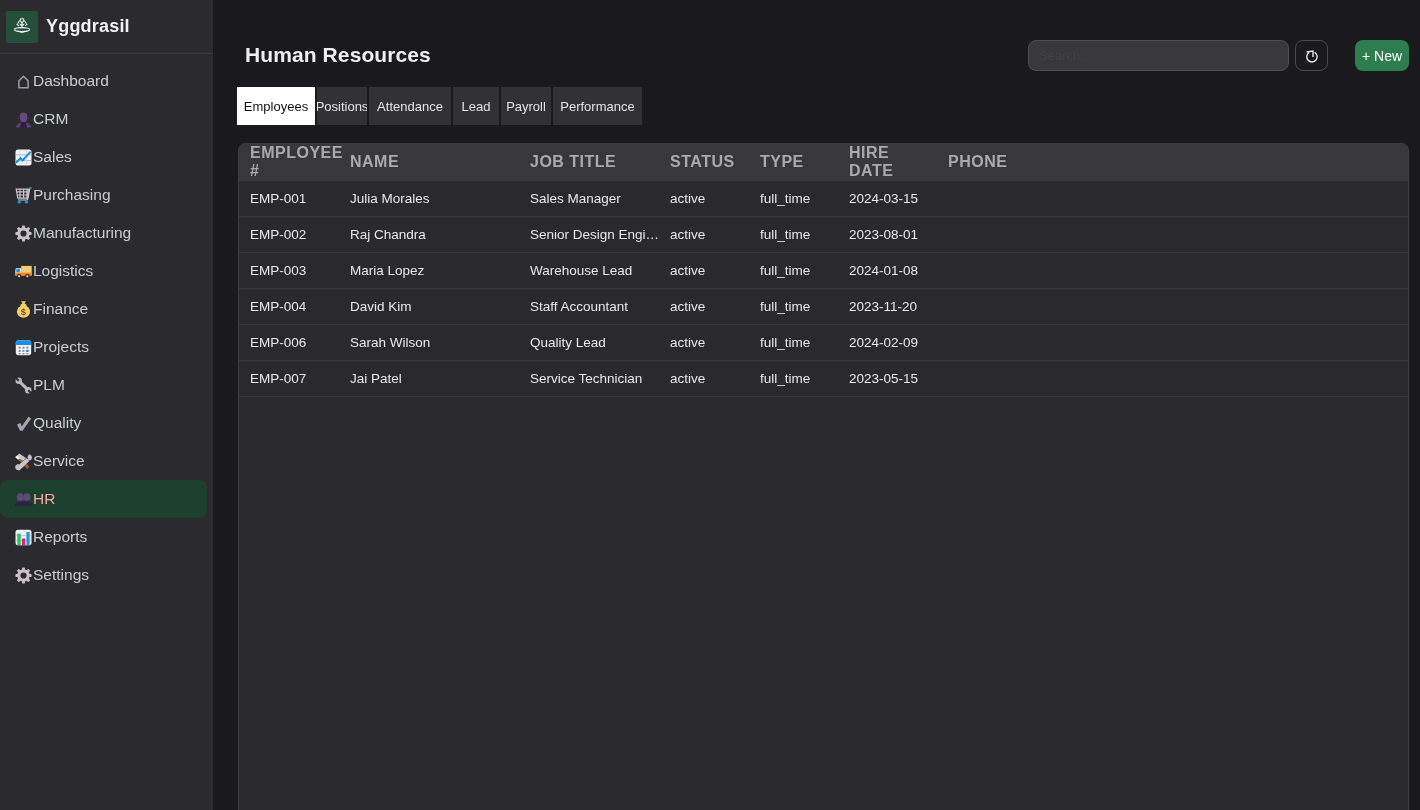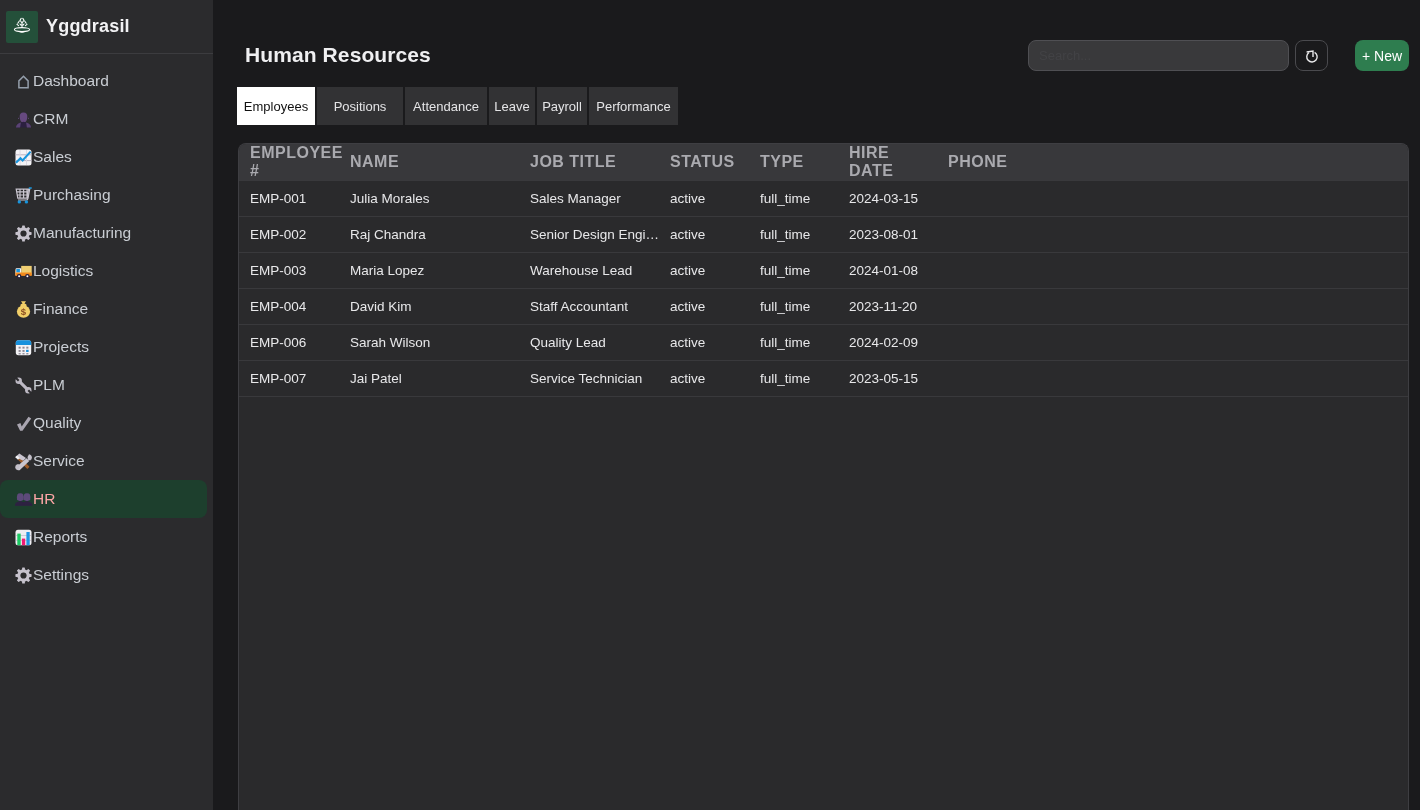--- a/index.html
+++ b/index.html
@@ -23,21 +23,21 @@
   
   .main { flex:1; position:relative; }
   .topbar { position:absolute; left:24px; right:11px; top:40px; height:31px;margin-left:8px; }
   h1 { position:absolute; left:0; top:3px; font-size:21px; font-weight:700; color:#efeff1; letter-spacing:.1px; }
   .search { position:absolute; right:120px; top:0; width:261px; height:31px; background:#39393b; border:1px solid #4f4f53; border-radius:8px; color:#424245; font-size:13px; line-height:29px; padding-left:10px; }
   .refresh { position:absolute; right:81px; top:0; width:33px; height:31px; background:transparent; border:1px solid #4a4a4e; border-radius:8px; display:flex; align-items:center; justify-content:center; }
   .newbtn { position:absolute; right:0; top:0; width:54px; height:31px; background:#2e7d4f; border-radius:8px; display:flex; align-items:center; justify-content:center; color:#fff; font-size:14px; }
   
   .tabs { position:absolute; left:24px; top:87px; display:flex; }
   .tab { height:38px; background:#323234; color:#e4e4e6; font-size:13px; display:flex; align-items:center; justify-content:center; margin-right:2px; overflow:hidden; }
-  .tw1{width:78px}.tw2{width:86px}.tw3{width:82px}.tw4{width:46px}.tw5{width:50px}.tw6{width:89px}
+  .tw1{width:78px}.tw2{width:50px}.tw3{width:82px}.tw4{width:46px}.tw5{width:50px}.tw6{width:89px}
   .tab.active { background:#fff; color:#111; }
   
   .card { position:absolute; left:25px; right:11px; top:143px; bottom:0; background:#2a2a2c; border:1px solid #3e3e42; border-bottom:none; border-radius:8px 8px 0 0; overflow:hidden; }
   table { border-collapse:collapse; width:100%; table-layout:fixed; }
   th { background:#38383b; color:#aaaaaf; font-size:16px; font-weight:700; text-align:left; height:34px; padding:0 0 0 11px; letter-spacing:.5px; }
   td { height:36px; font-size:13.5px; color:#e8e8ea; padding:0 0 0 11px; border-top:1px solid #39393c; white-space:nowrap; overflow:hidden; }
   tr:last-child td { border-bottom:1px solid #39393c; }
   col.c1{width:100px} col.c2{width:180px} col.c3{width:140px} col.c4{width:90px} col.c5{width:89px} col.c6{width:99px} col.c7{width:auto}
 </style>
 </head>
@@ -225,21 +225,21 @@
             <path d="M6.0 5.5 A5.2 5.2 0 1 0 11.6 5.3" fill="none" stroke="#e9e9eb" stroke-width="1.4"></path>
             <path d="M3.6 5.0 L10.0 4.1 L10.0 10.1" fill="none" stroke="#e9e9eb" stroke-width="1.4"></path>
           </svg>
         </div>
       <div class="newbtn">+&nbsp;New</div>
     </div>
     <div class="tabs">
       <div class="tab active tw1">Employees</div>
       <div class="tab tw2">Positions</div>
       <div class="tab tw3">Attendance</div>
-      <div class="tab tw4">Leave</div>
+      <div class="tab tw4">Lead</div>
       <div class="tab tw5">Payroll</div>
       <div class="tab tw6">Performance</div>
     </div>
     <div class="card">
       <table>
         <colgroup>
             <col class="c1">
             <col class="c2">
             <col class="c3">
             <col class="c4">

